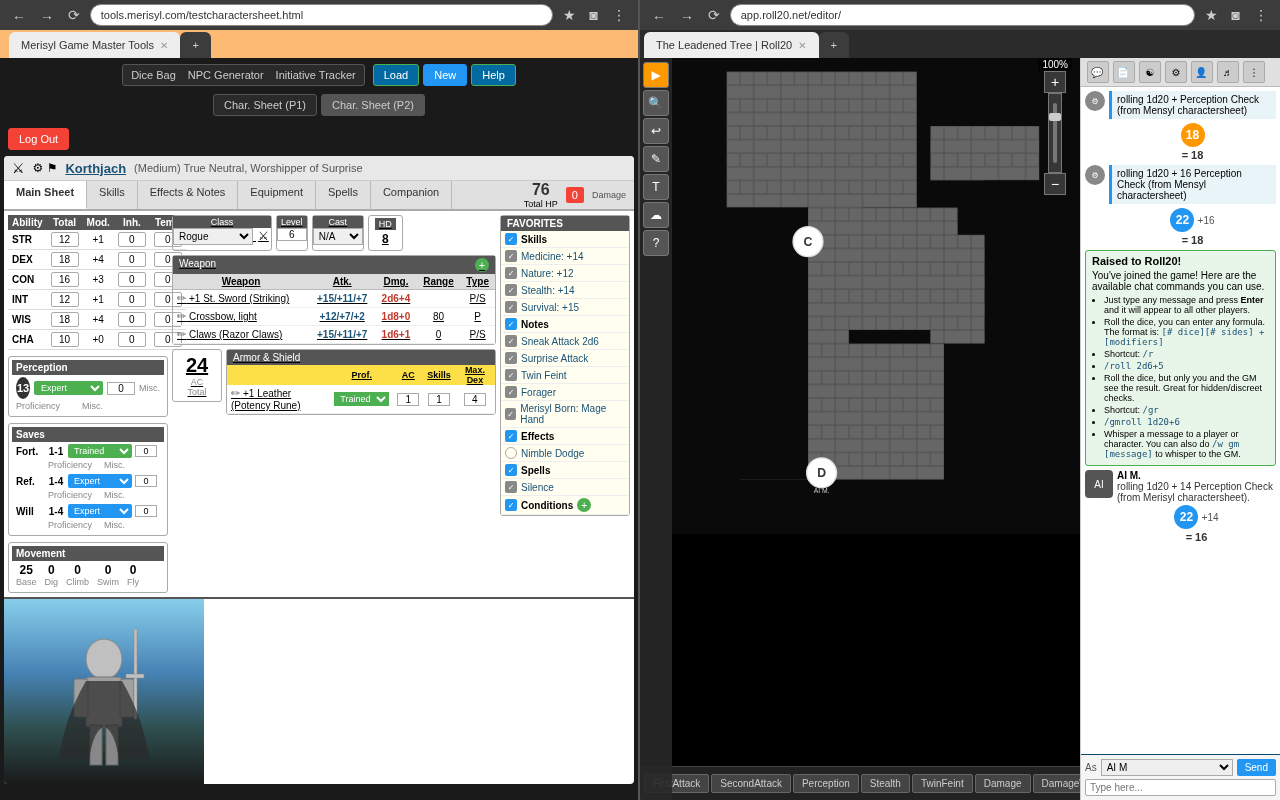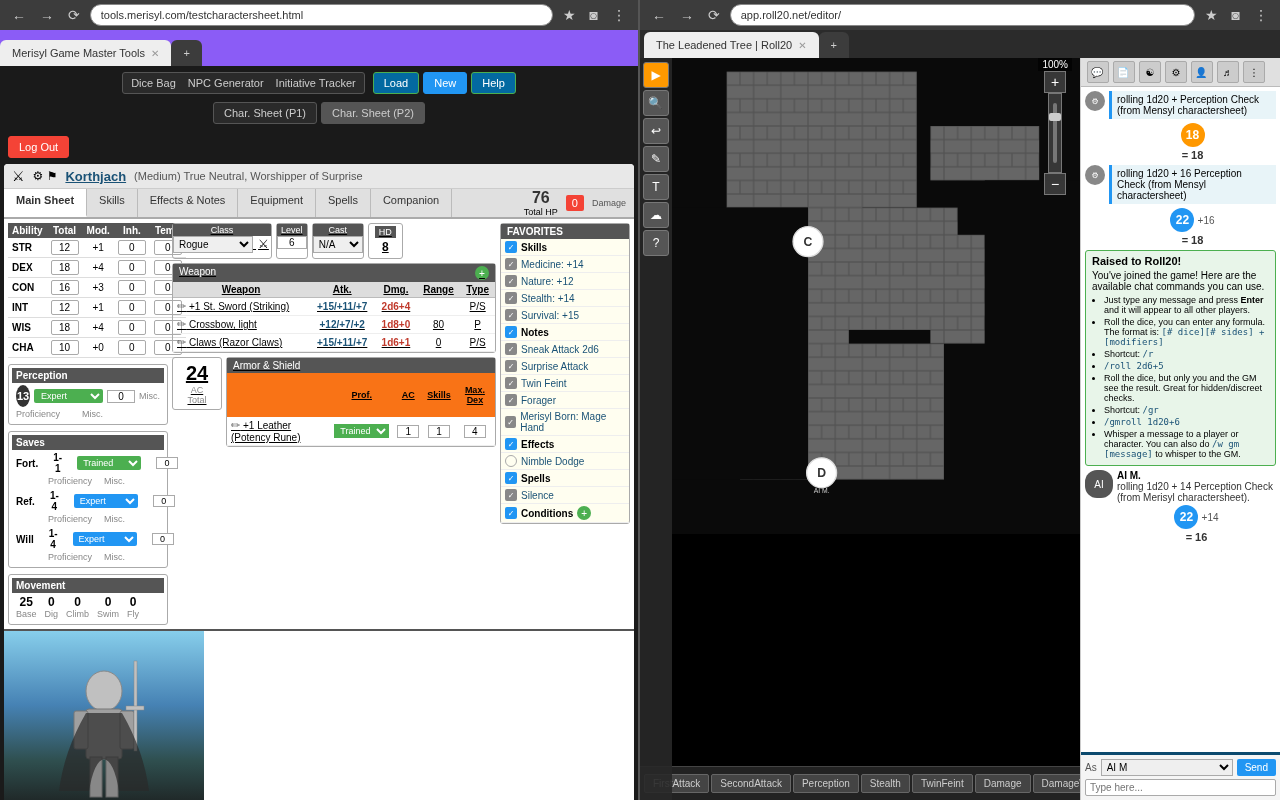--- a/index.html
+++ b/index.html
@@ -35,25 +35,25 @@
     }
 
     .left-browser-chrome {
       background: #3c3c3c;
       padding: 4px 8px;
       display: flex;
       align-items: center;
       gap: 6px;
     }
     .left-tab-bar {
-      background: #8b5cf6;
-      height: 36px;
+      background: #fdba74;
+      height: 28px;
       display: flex;
       align-items: flex-end;
-      padding: 0 0;
+      padding: 0 9px;
     }
     .url-bar {
       background: #fff;
       border: 1px solid #888;
       border-radius: 12px;
       padding: 2px 10px;
       font-size: 11px;
       color: #333;
       flex: 1;
       height: 22px;
@@ -254,21 +254,21 @@
     .saves-header {
       background: #555;
       color: #fff;
       font-size: 10px;
       padding: 2px 4px;
       font-weight: bold;
     }
     .save-row {
       display: flex;
       align-items: center;
-      gap: 15px;
+      gap: 3px;
       padding: 2px 4px;
       font-size: 10px;
     }
     .save-label { width: 28px; font-weight: bold; }
     .trained-dropdown {
       background: #4caf50;
       color: #fff;
       border: none;
       font-size: 9px;
       padding: 1px 2px;
@@ -417,22 +417,22 @@
       color: #fff;
       font-size: 10px;
       padding: 2px 6px;
     }
     .armor-table {
       width: 100%;
       border-collapse: collapse;
       font-size: 10px;
     }
     .armor-table th {
-      background: #f97316;
-      padding: 12px 4px;
+      background: #fde047;
+      padding: 0 4px;
       text-align: center;
       font-size: 9px;
     }
     .armor-table td {
       padding: 2px 4px;
       border-bottom: 1px solid #eee;
       text-align: center;
     }
     .trained-sel {
       background: #4caf50;
@@ -675,42 +675,42 @@
       font-weight: bold;
       font-size: 12px;
     }
     .roll-result.blue {
       background: #2196F3;
     }
     .chat-ai-icon {
       width: 28px;
       height: 28px;
       background: #555;
-      border-radius: 12px;
+      border-radius: 4px;
       display: flex;
       align-items: center;
       justify-content: center;
       color: #fff;
       font-size: 10px;
       flex-shrink: 0;
     }
     .welcome-box {
       background: #e8f5e9;
       border: 1px solid #4caf50;
       border-radius: 3px;
       padding: 4px 6px;
       font-size: 10px;
       margin: 4px 0;
     }
     .welcome-box h4 { font-size: 11px; margin-bottom: 3px; }
     .welcome-box ul { padding-left: 12px; }
     .welcome-box li { margin-bottom: 2px; }
     .code-text { font-family: monospace; color: #1a5276; font-size: 9px; }
     .chat-input-area {
-      border-top: 3px solid #0c4a6e;
+      border-top: 1px solid #0c4a6e;
       padding: 4px;
       background: #f5f5f5;
     }
     .chat-as-row {
       display: flex;
       align-items: center;
       gap: 4px;
       margin-bottom: 3px;
     }
     .chat-as-label { font-size: 10px; color: #555; }

